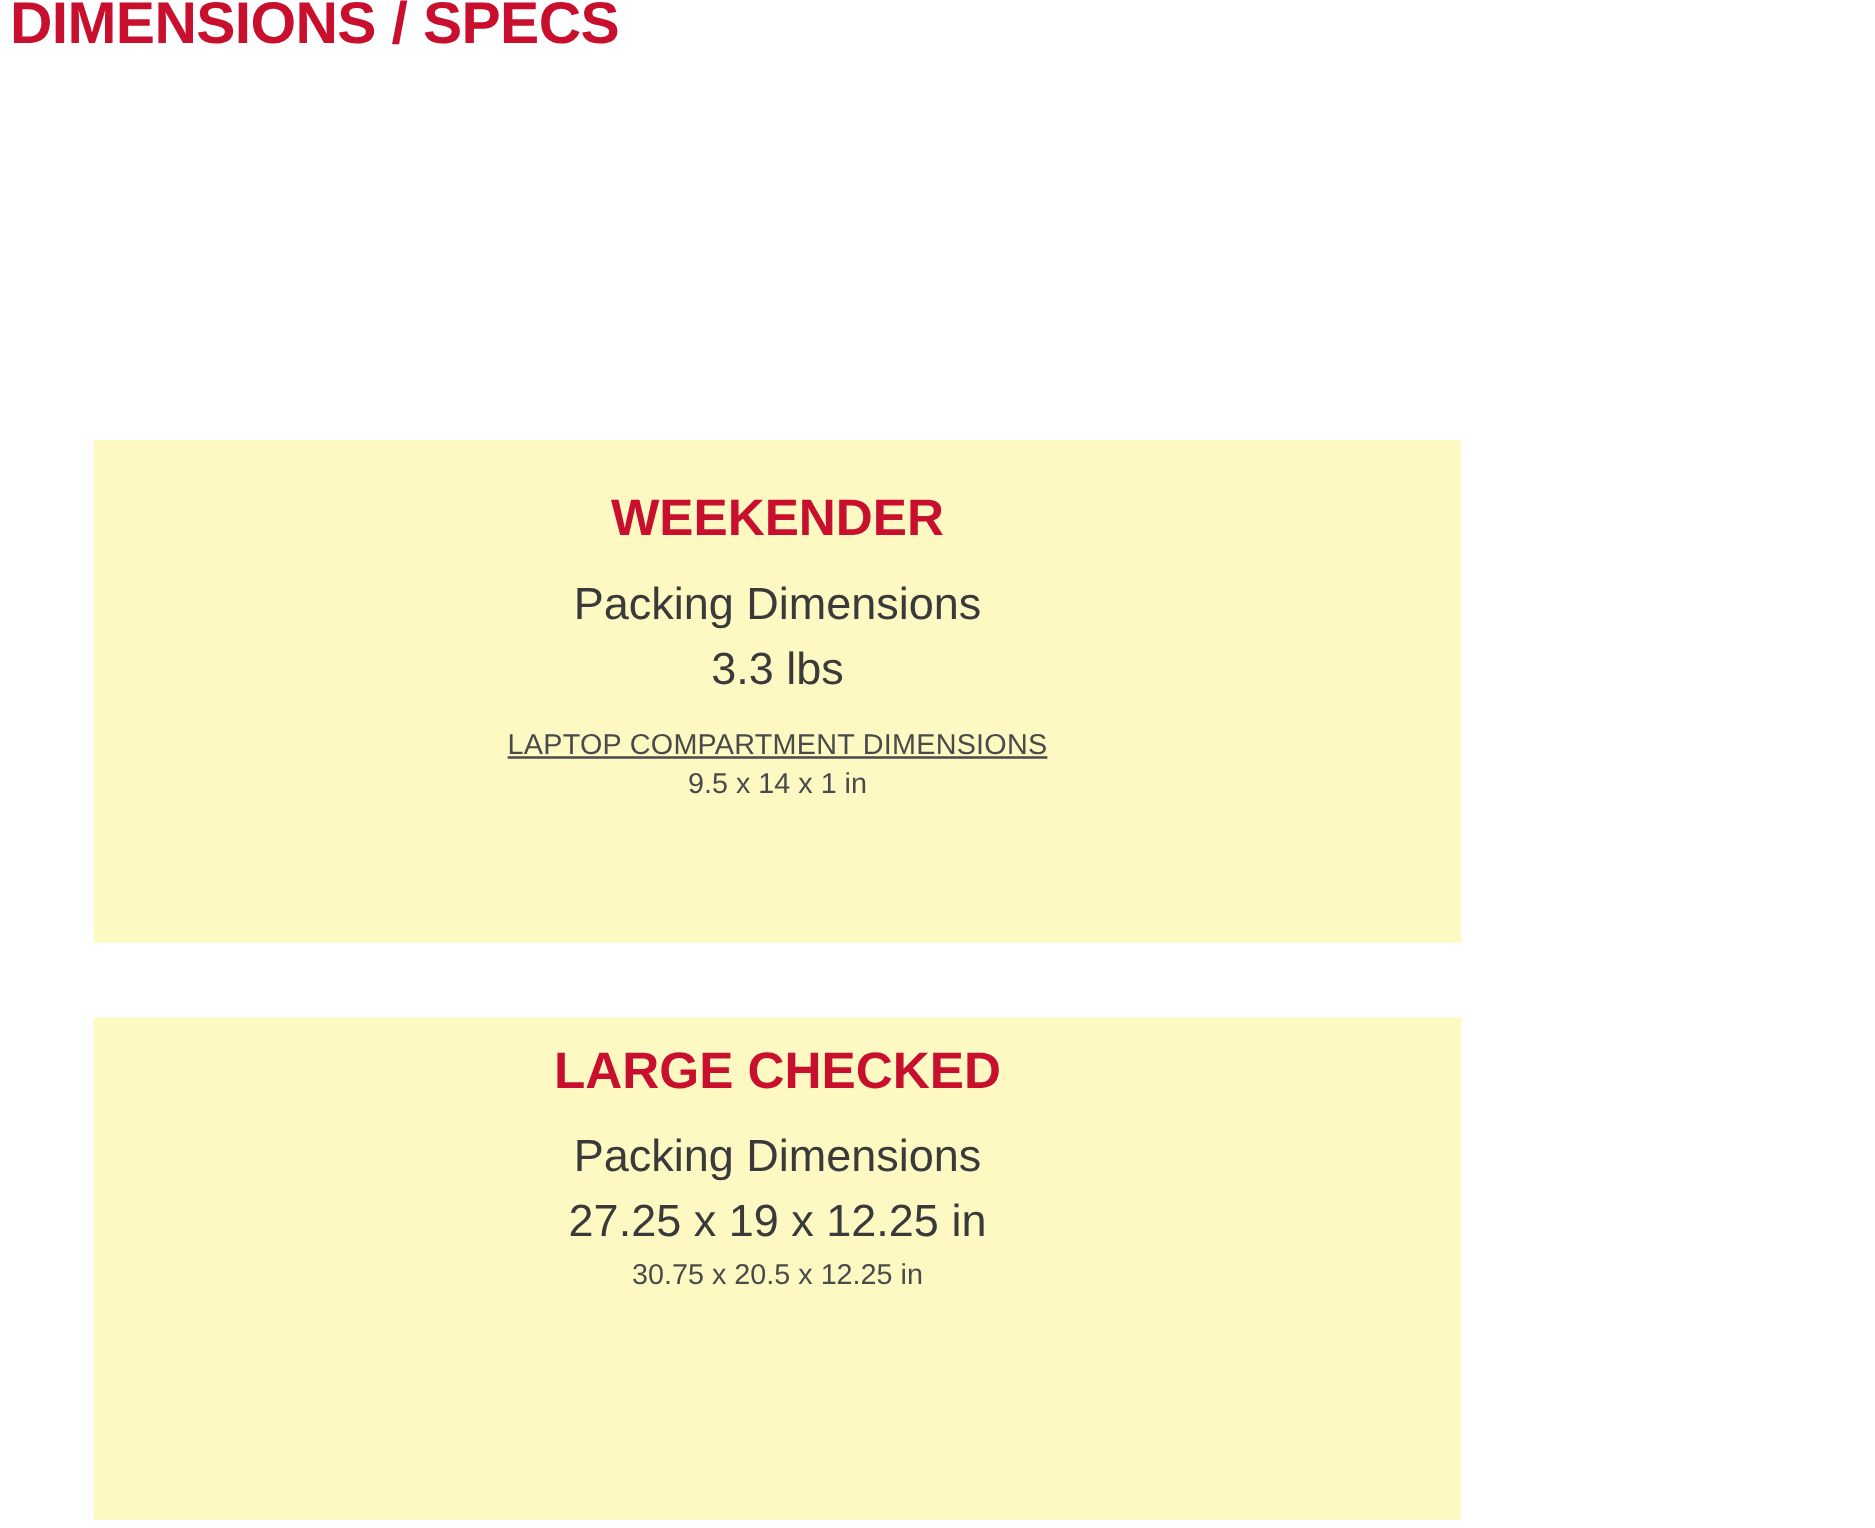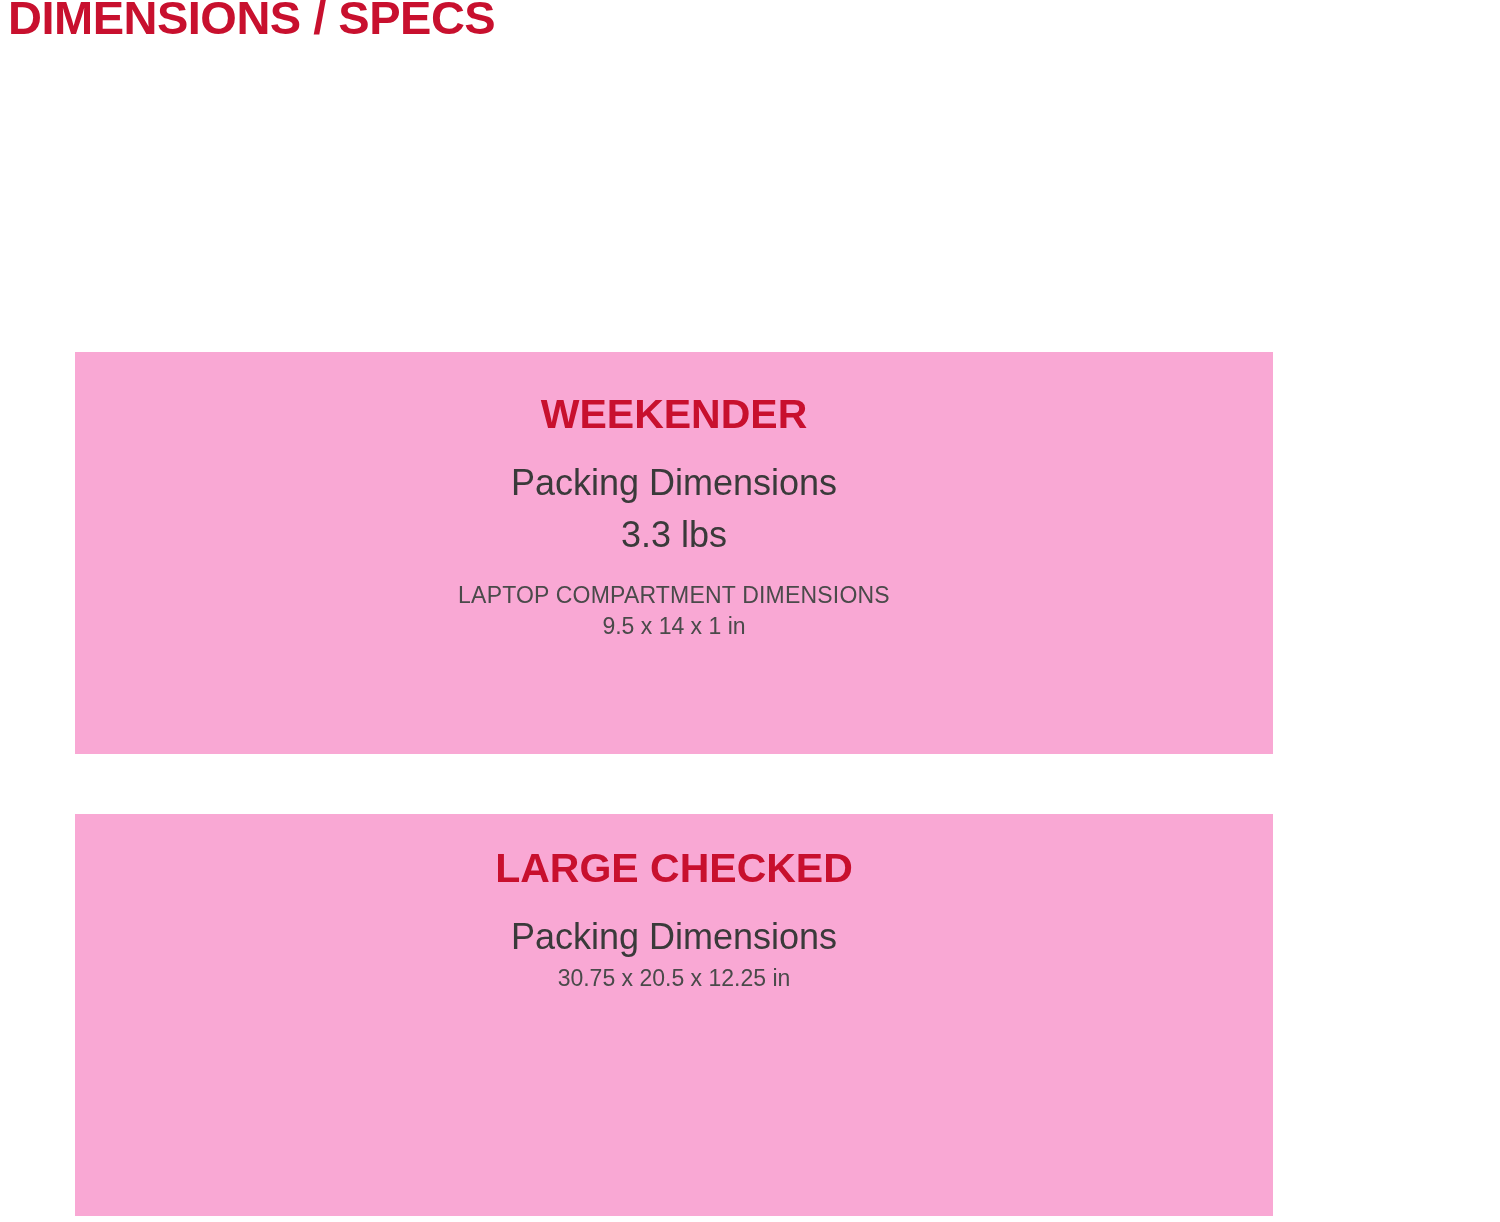--- a/index.html
+++ b/index.html
@@ -26,33 +26,33 @@
     line-height: 1.1;
     white-space: nowrap;
   }
   .cards {
     position: absolute;
     left: 75px;
     top: 352px;
     width: 1350px;
   }
   .spec-card {
-    background: #f9a8d4;
-    width: 1198px;
+    background: #fef9c3;
+    width: 1094px;
     box-sizing: border-box;
     text-align: center;
   }
   .card-weekender {
     height: 402px;
     padding-top: 38px;
   }
   .card-large {
     height: 402px;
     margin-top: 60px;
-    padding-top: 30px;
+    padding-top: 18px;
   }
   .card-heading {
     color: #c8102e;
     font-weight: bold;
     font-size: 41px;
     letter-spacing: 0px;
     margin: 0 0 18px 0;
     line-height: 1.2;
   }
   .card-line {
@@ -60,20 +60,21 @@
     color: #3a3a3a;
     line-height: 1.45;
     font-weight: 400;
   }
   .card-sub-label {
     font-size: 23px;
     color: #4a4a4a;
     letter-spacing: 0.2px;
     margin-top: 18px;
     line-height: 1.35;
+    text-decoration: underline;
   }
   .card-sub-value {
     font-size: 23px;
     color: #4a4a4a;
     line-height: 1.35;
   }
 </style>
 </head>
 <body>
 
@@ -85,16 +86,17 @@
     <div class="card-heading">WEEKENDER</div>
     <div class="card-line">Packing Dimensions</div>
     <div class="card-line">3.3 lbs</div>
     <div class="card-sub-label">LAPTOP COMPARTMENT DIMENSIONS</div>
     <div class="card-sub-value">9.5 x 14 x 1 in</div>
   </div>
 
   <div class="spec-card card-large">
     <div class="card-heading">LARGE CHECKED</div>
     <div class="card-line">Packing Dimensions</div>
+    <div class="card-line">27.25 x 19 x 12.25 in</div>
     <div class="card-sub-value">30.75 x 20.5 x 12.25 in</div>
   </div>
 
 </div>
 
 </body></html>

